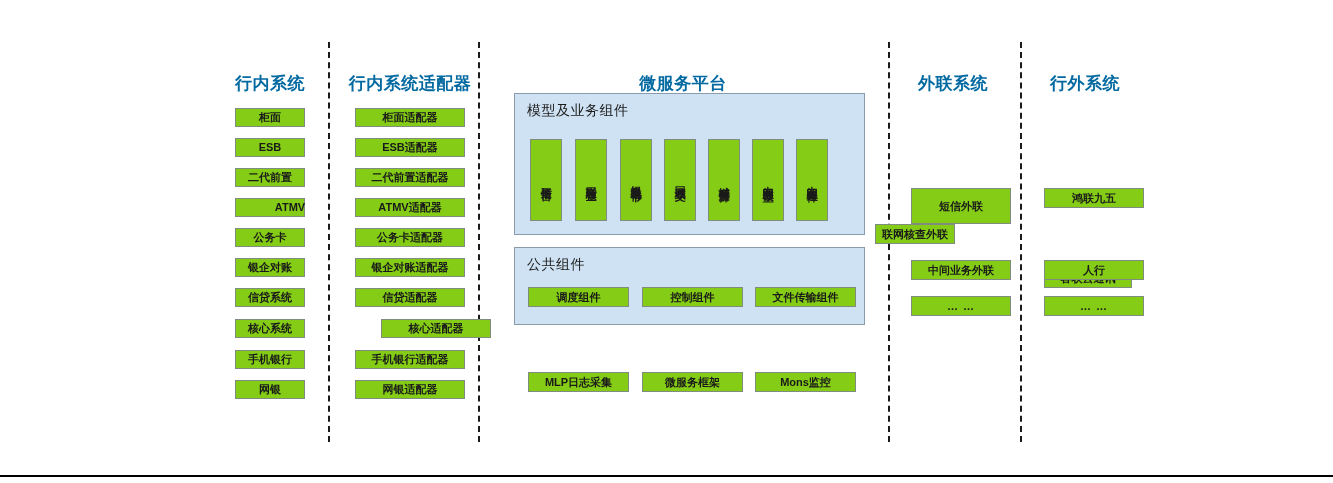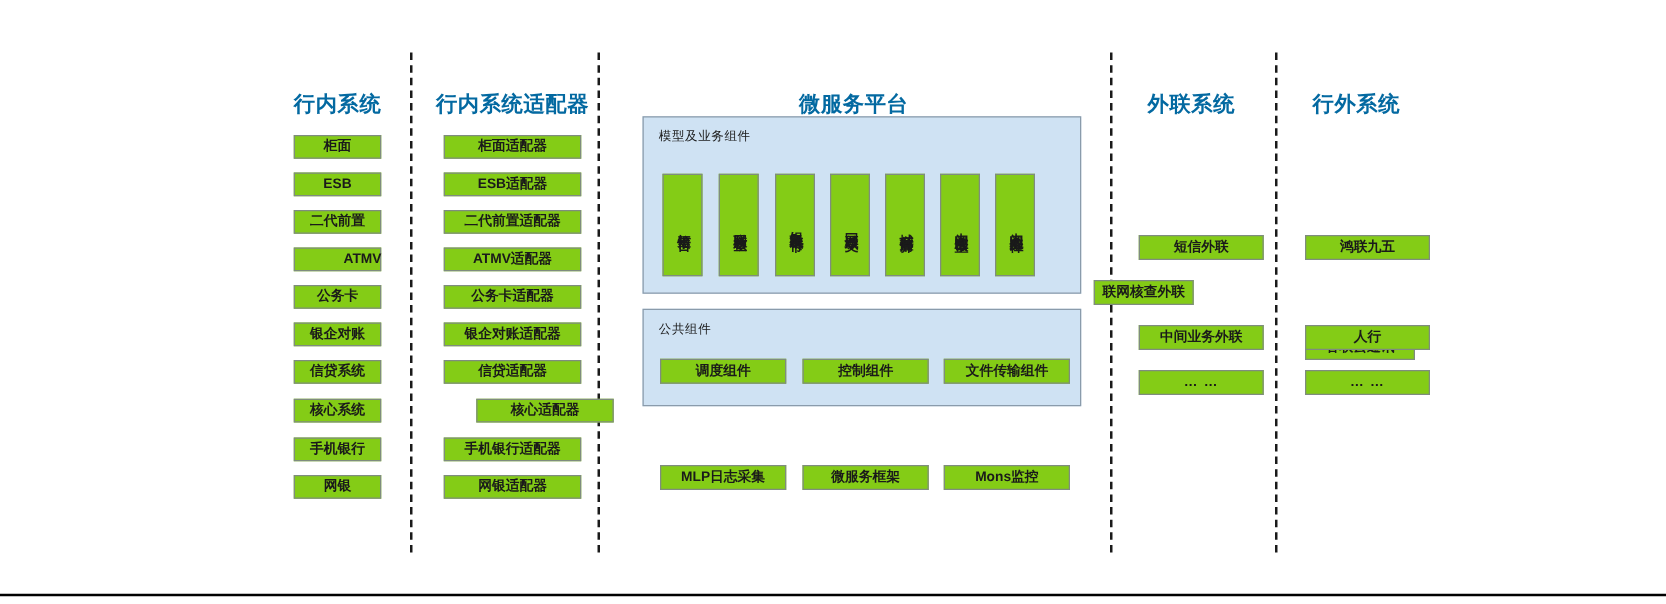--- a/index.html
+++ b/index.html
@@ -73,21 +73,21 @@
   .panel {
     position: absolute;
     box-sizing: border-box;
     background: #cfe2f3;
     border: 1px solid #8a9bab;
   }
   .panel-title {
     position: absolute;
     left: 12px;
     top: 8px;
-    font-size: 10px;
+    font-size: 14px;
     font-weight: normal;
     color: #1a1a1a;
     letter-spacing: 0.5px;
     white-space: nowrap;
   }
 
   
   .bottom-rule {
     position: absolute;
     left: 0;
@@ -153,21 +153,21 @@
     <div class="panel-title">公共组件</div>
   </div>
   <div class="node" style="left:528px; top:287px; width:101px; height:20px;">调度组件</div>
   <div class="node" style="left:642px; top:287px; width:101px; height:20px;">控制组件</div>
   <div class="node" style="left:755px; top:287px; width:101px; height:20px;">文件传输组件</div>
 
   <div class="node" style="left:528px; top:372px; width:101px; height:20px;">MLP日志采集</div>
   <div class="node" style="left:642px; top:372px; width:101px; height:20px;">微服务框架</div>
   <div class="node" style="left:755px; top:372px; width:101px; height:20px;">Mons监控</div>
 
-  <div class="node" style="left:911px; top:188px; width:100px; height:20px;">短信外联</div>
+  <div class="node" style="left:911px; top:188px; width:100px; height:36px;">短信外联</div>
   <div class="node" style="left:875px; top:224px; width:80px; height:20px;">联网核查外联</div>
   <div class="node" style="left:911px; top:260px; width:100px; height:20px;">中间业务外联</div>
   <div class="node dots" style="left:911px; top:296px; width:100px; height:20px;">… …</div>
 
   <div class="node" style="left:1044px; top:188px; width:100px; height:20px;">鸿联九五</div>
   <div class="node" style="left:1044px; top:224px; width:88px; height:20px;margin-top:44px;">容联云通讯</div>
   <div class="node" style="left:1044px; top:260px; width:100px; height:20px;">人行</div>
   <div class="node dots" style="left:1044px; top:296px; width:100px; height:20px;">… …</div>
 
   <div class="bottom-rule" style="top:475px;"></div>

